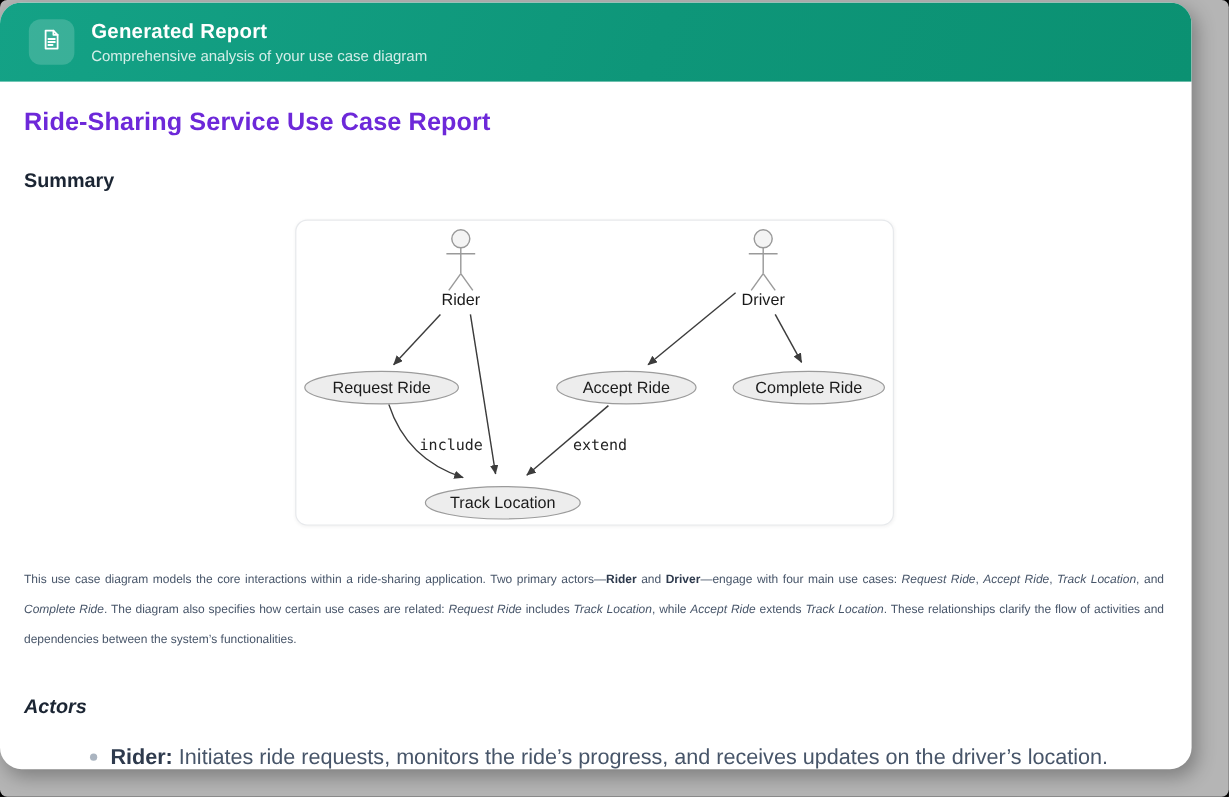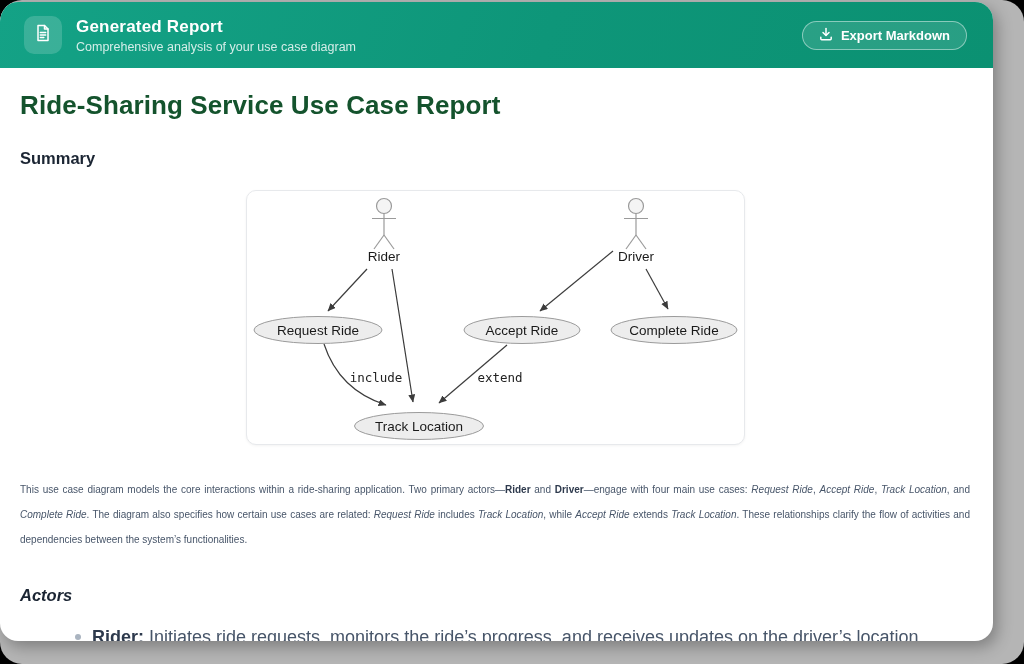--- a/index.html
+++ b/index.html
@@ -1,19 +1,19 @@
 <!DOCTYPE html>
 <html><head>
 <meta charset="utf-8">
 <style>
   * { margin:0; padding:0; box-sizing:border-box; }
   html,body { width:1024px; height:664px; background:#000; overflow:hidden;
     font-family:"Liberation Sans", sans-serif; }
   .viewport { position:absolute; inset:0; width:1024px; height:664px;
-    background:#b5b5b5; border-radius:22px; overflow:hidden; }
+    background:#b5b5b5; border-radius:6px; overflow:hidden; }
   .app-card { position:absolute; left:0; top:2px; width:993px; height:639px;
     background:#ffffff; border-radius:18px; overflow:hidden;
     box-shadow:4px 6px 16px rgba(0,0,0,0.30); }
 
   
   .app-header { height:66px; display:flex; align-items:center;
     padding:0 26px 0 24px;
     background:linear-gradient(110deg,#14a286 0%,#0e9679 55%,#0b9172 100%); }
   .hdr-icon-box { width:38px; height:38px; border-radius:10px;
     background:rgba(255,255,255,0.17); display:flex; align-items:center;
@@ -22,21 +22,21 @@
   .hdr-title { color:#ffffff; font-size:17px; font-weight:700; letter-spacing:0.2px; }
   .hdr-subtitle { color:rgba(255,255,255,0.82); font-size:12.5px; margin-top:3px;text-align:center; }
   .hdr-spacer { flex:1; }
   .export-btn { display:flex; align-items:center; gap:8px; height:29px;
     padding:0 16px; border:1px solid rgba(255,255,255,0.45); border-radius:15px;
     background:rgba(255,255,255,0.12); color:#ffffff; font-size:13px;
     font-weight:700; cursor:pointer; font-family:"Liberation Sans",sans-serif; }
 
   
   .content { padding:22px 23px 0 20px; }
-  .report-title { font-size:26px; font-weight:700; color:#14532d; letter-spacing:0.1px; }
+  .report-title { font-size:21px; font-weight:700; color:#6d28d9; letter-spacing:0.1px; }
   .section-h { font-size:16.5px; font-weight:700; color:#1b2533; }
   .summary-h { margin-top:28px; }
   .actors-h { margin-top:34px;font-style:italic; }
 
   
   .diagram-wrap { margin:22px auto 0 auto; width:499px; }
   .diagram-card { width:499px; height:255px; background:#ffffff;
     border:1px solid #e7e9ec; border-radius:10px;
     box-shadow:0 1px 3px rgba(0,0,0,0.05); }
   .uml-node-label { font-family:"Liberation Sans",sans-serif; font-size:13.5px; fill:#1a1a1a; }
@@ -72,30 +72,20 @@
             <line x1="7.3" y1="12" x2="12.7" y2="12"></line>
             <line x1="7.3" y1="14.5" x2="10.8" y2="14.5"></line>
           </svg>
         </span>
       </div>
       <div class="hdr-text">
         <div class="hdr-title">Generated Report</div>
         <div class="hdr-subtitle">Comprehensive analysis of your use case diagram</div>
       </div>
       <div class="hdr-spacer"></div>
-      <button class="export-btn">
-        <span>
-          <svg width="14" height="14" viewBox="0 0 14 14" fill="none" stroke="#ffffff" stroke-width="1.5" stroke-linecap="round" stroke-linejoin="round">
-            <path d="M7 1.5v6.5"></path>
-            <path d="M4 5.5l3 3 3-3"></path>
-            <path d="M1.8 10.2v1.6c0 .5.4.9.9.9h8.6c.5 0 .9-.4.9-.9v-1.6"></path>
-          </svg>
-        </span>
-        <span>Export Markdown</span>
-      </button>
     </div>
 
     <div class="content">
       <h1 class="report-title">Ride-Sharing Service Use Case Report</h1>
       <h2 class="section-h summary-h">Summary</h2>
 
       <div class="diagram-wrap">
         <svg class="diagram-card" viewBox="0 0 497 253" width="499" height="255">
           <defs>
             <marker id="arrow" markerUnits="userSpaceOnUse" markerWidth="10" markerHeight="8" refX="7.5" refY="3.5" orient="auto">

